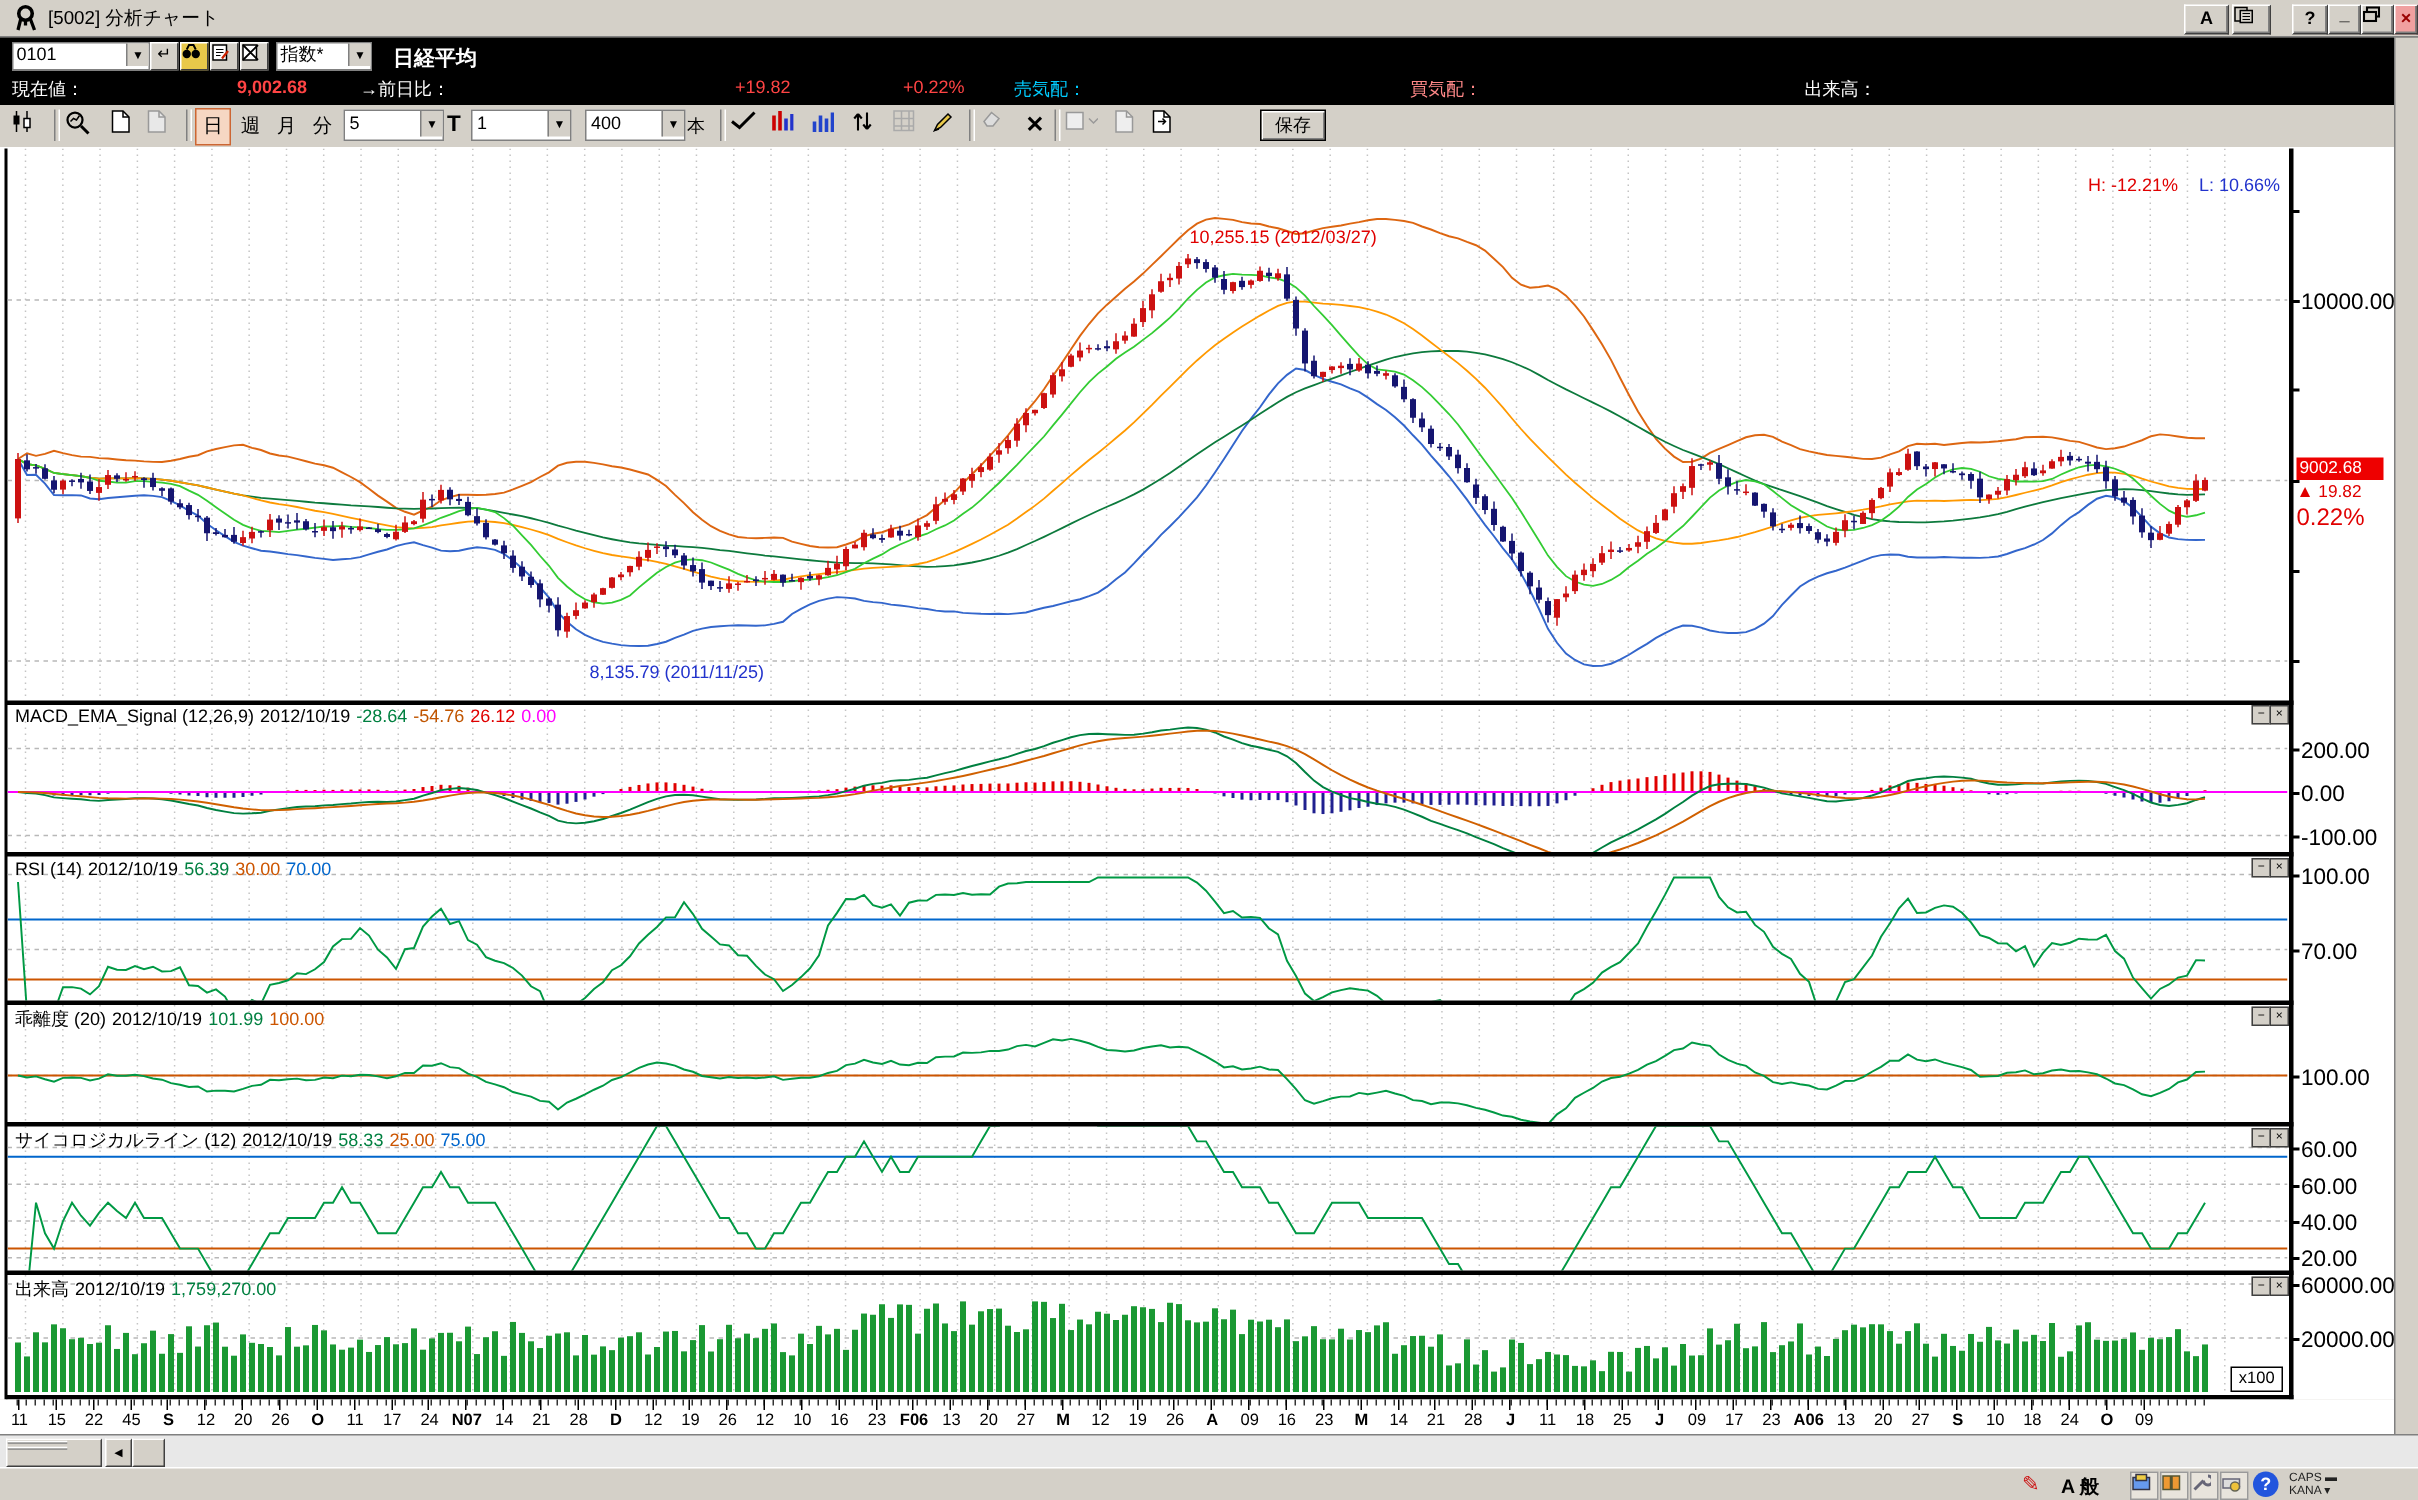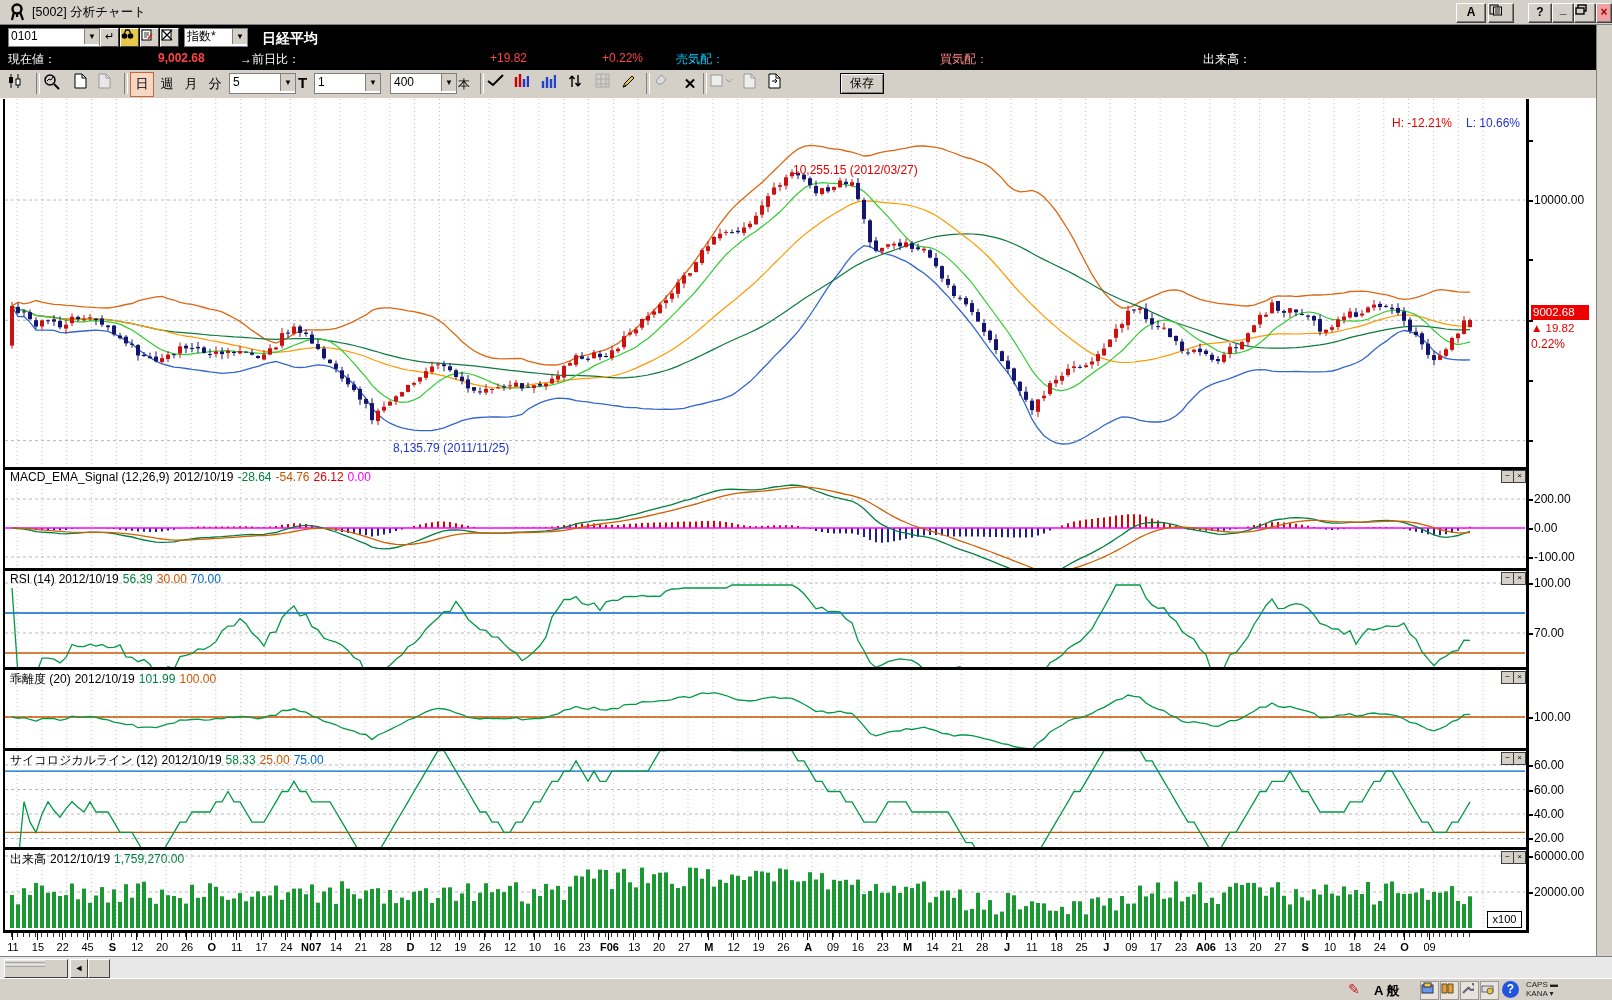--- a/index.html
+++ b/index.html
@@ -21,21 +21,21 @@
     text-align:center;font-size:8px;line-height:15px;vertical-align:top;color:#000;}
   
   #toolbar{left:0;top:70px;width:1612px;height:28px;background:#d4d0c8;border-bottom:1px solid #808080;}
   .tbtn{position:absolute;top:2px;width:24px;height:23px;background:#d4d0c8;border:1px solid #d4d0c8;
     text-align:center;line-height:21px;font-size:13px;color:#000;}
   .tsel{position:absolute;top:3px;height:19px;background:#fff;border:1px solid #808080;font-size:12px;line-height:17px;padding-left:3px;}
   .sep{position:absolute;top:3px;width:2px;height:21px;border-left:1px solid #808080;border-right:1px solid #fff;}
   
   #chartarea{left:0;top:98px;width:1598px;height:835px;background:#fff;}
   .divider{position:absolute;left:4px;width:1525px;height:3px;background:#000;}
-  .axis-label{position:absolute;left:1534px;font-size:12px;color:#000;white-space:nowrap;}
+  .axis-label{position:absolute;left:1534px;font-size:15px;color:#000;white-space:nowrap;}
   .tick{position:absolute;left:1526px;width:7px;height:2px;background:#000;}
   .phead{position:absolute;left:10px;font-size:12px;color:#000;white-space:nowrap;}
   .phead span{margin-right:4px;}
   .minclose{position:absolute;width:11px;height:11px;background:#d4d0c8;border:1px solid #404040;
     font-size:8px;line-height:9px;text-align:center;color:#000;}
   .annot{position:absolute;font-size:12px;white-space:nowrap;}
   
   #xaxis{left:0;top:933px;width:1598px;height:23px;background:#fff;}
   
   #hscroll{left:0;top:956px;width:1612px;height:22px;background:#e8e8e8;border-top:1px solid #808080;}
@@ -1617,26 +1617,26 @@
 
     <div class="divider" style="top:369px"></div>
     <div class="divider" style="top:470px"></div>
     <div class="divider" style="top:569px"></div>
     <div class="divider" style="top:650px"></div>
     <div class="divider" style="top:749px"></div>
     <div class="divider" style="top:832px"></div>
 
     <span class="annot" style="left:1392px;top:18px;color:#e00000">H: -12.21%</span>
     <span class="annot" style="left:1466px;top:18px;color:#2233cc">L: 10.66%</span>
-    <span class="annot" style="left:793px;top:65px;color:#e00000">10,255.15 (2012/03/27)</span>
+    <span class="annot" style="left:793px;top:53px;color:#e00000">10,255.15 (2012/03/27)</span>
     <span class="annot" style="left:393px;top:343px;color:#2233cc">8,135.79 (2011/11/25)</span>
 
     <div class="abs" style="left:1531px;top:207px;width:56px;height:15px;background:#ee0000;color:#fff;font-size:11.5px;line-height:15px;padding-left:2px">9002.68</div>
     <div class="abs" style="left:1531px;top:224px;color:#e00000;font-size:11.5px">▲ 19.82</div>
-    <div class="abs" style="left:1531px;top:239px;color:#e00000;font-size:12px">0.22%</div>
+    <div class="abs" style="left:1531px;top:239px;color:#e00000;font-size:16px">0.22%</div>
 
     <div class="abs" style="left:1487px;top:813px;width:33px;height:15px;background:#fff;border:1px solid #000;font-size:11px;line-height:14px;text-align:center">x100</div>
 
     <div id="gen-overlays" class="abs" style="left:0;top:0;width:1598px;height:835px;pointer-events:none">
         <div class="phead" style="top:372px"><span>MACD_EMA_Signal (12,26,9)</span><span>2012/10/19</span><span style="color:#008040">-28.64</span><span style="color:#c05500">-54.76</span><span style="color:#e00000">26.12</span><span style="color:#ff00ff">0.00</span></div>
         <div class="minclose" style="left:1501px;top:372px;pointer-events:auto">−</div>
         <div class="minclose" style="left:1513px;top:372px;pointer-events:auto">×</div>
         <div class="phead" style="top:474px"><span>RSI (14)</span><span>2012/10/19</span><span style="color:#008040">56.39</span><span style="color:#cc5500">30.00</span><span style="color:#0066cc">70.00</span></div>
         <div class="minclose" style="left:1501px;top:474px;pointer-events:auto">−</div>
         <div class="minclose" style="left:1513px;top:474px;pointer-events:auto">×</div>

